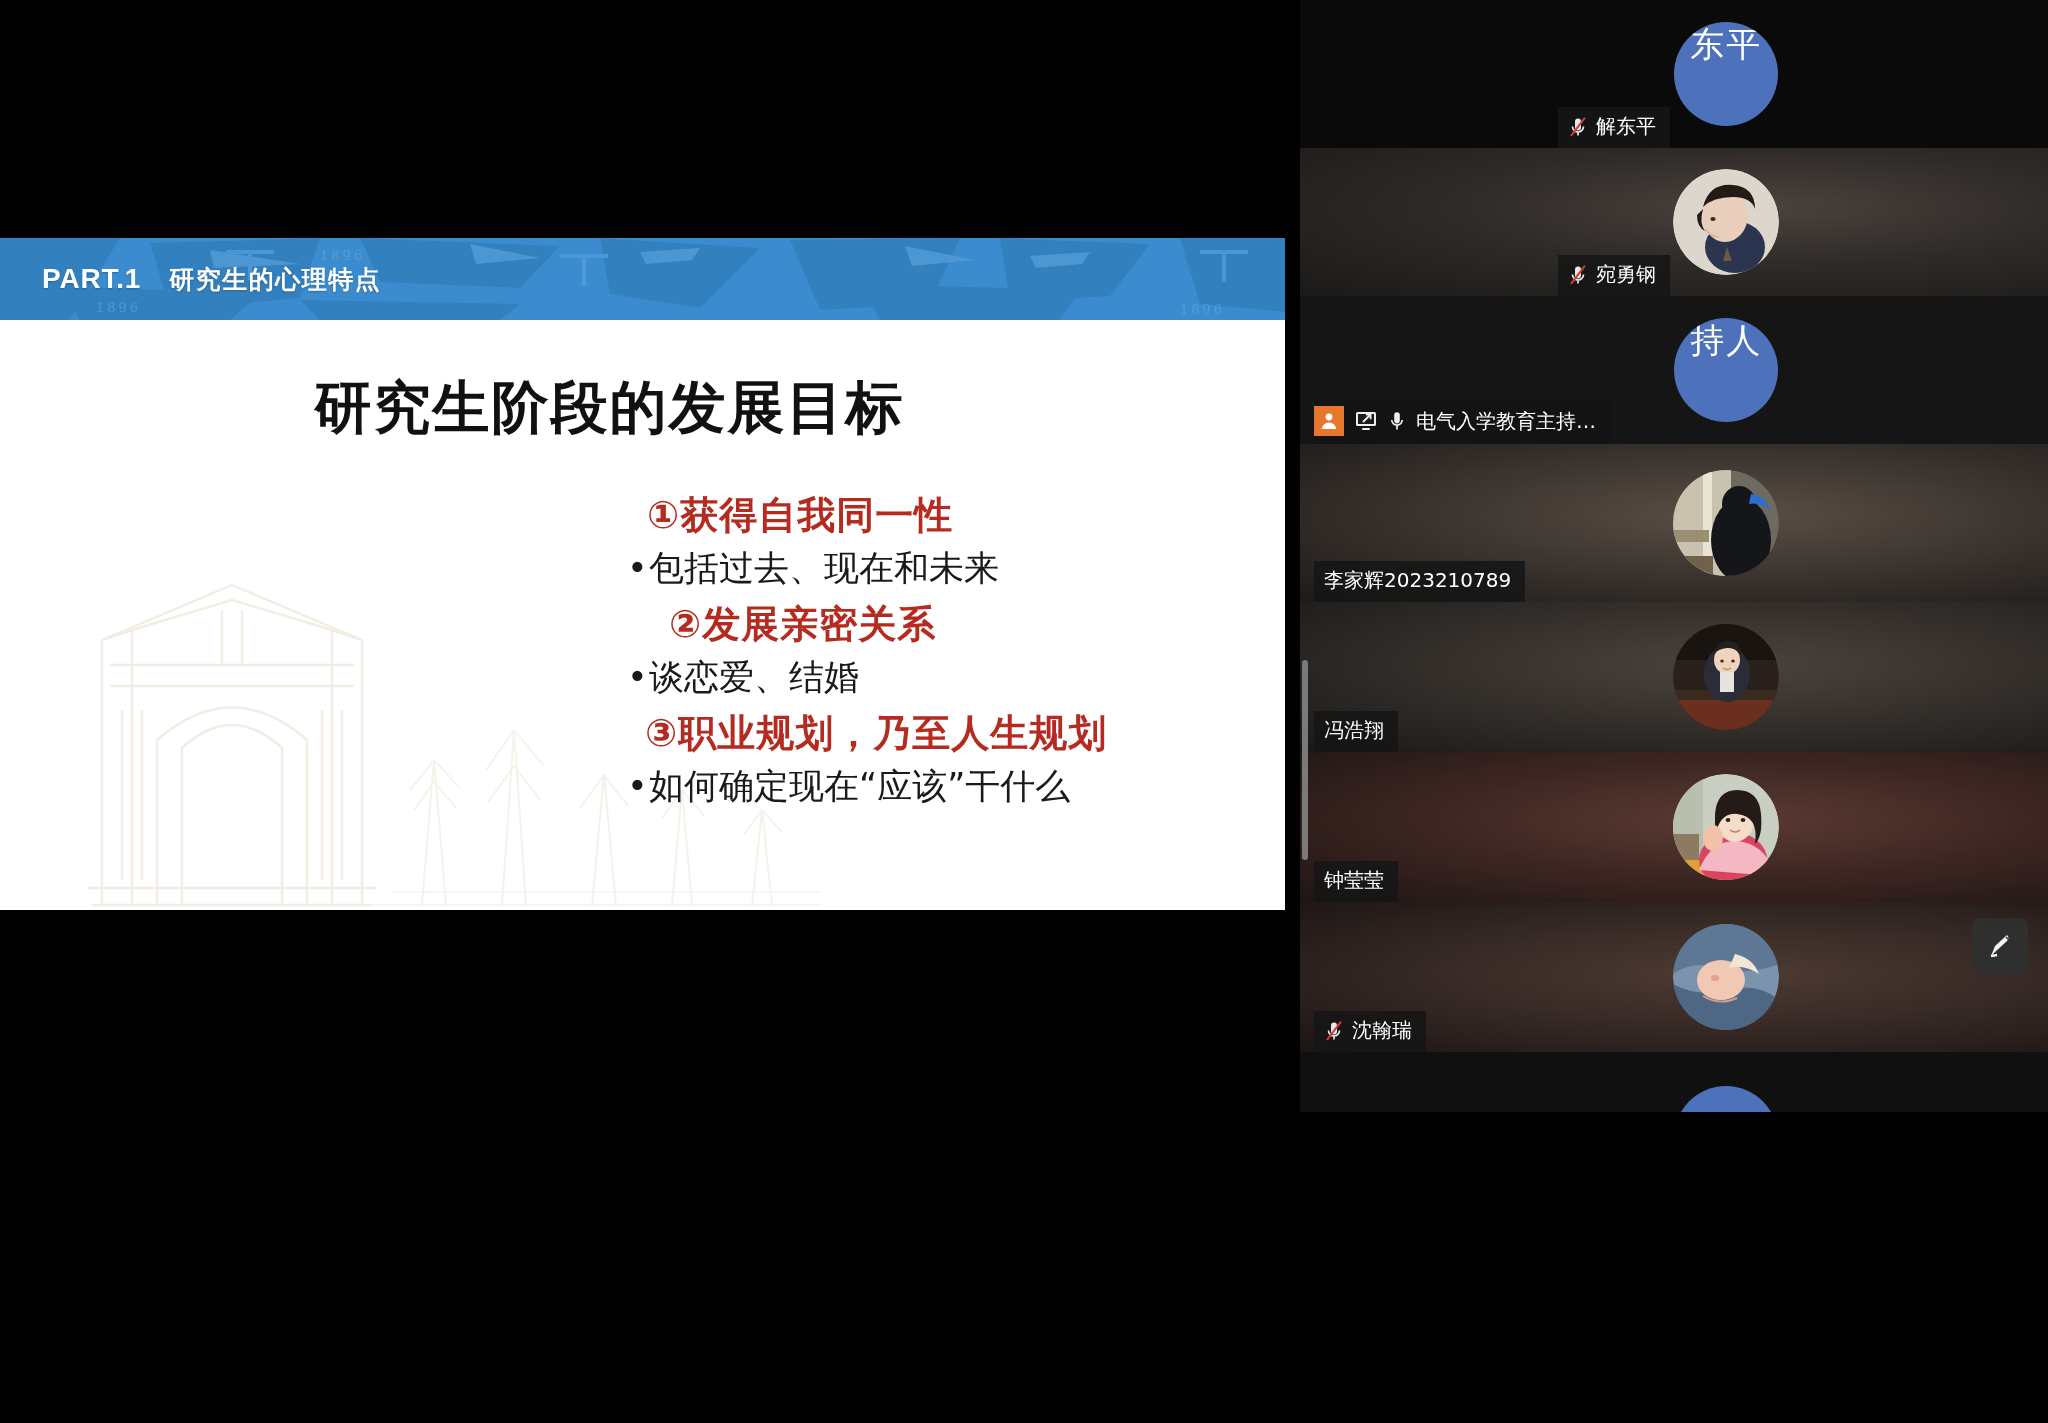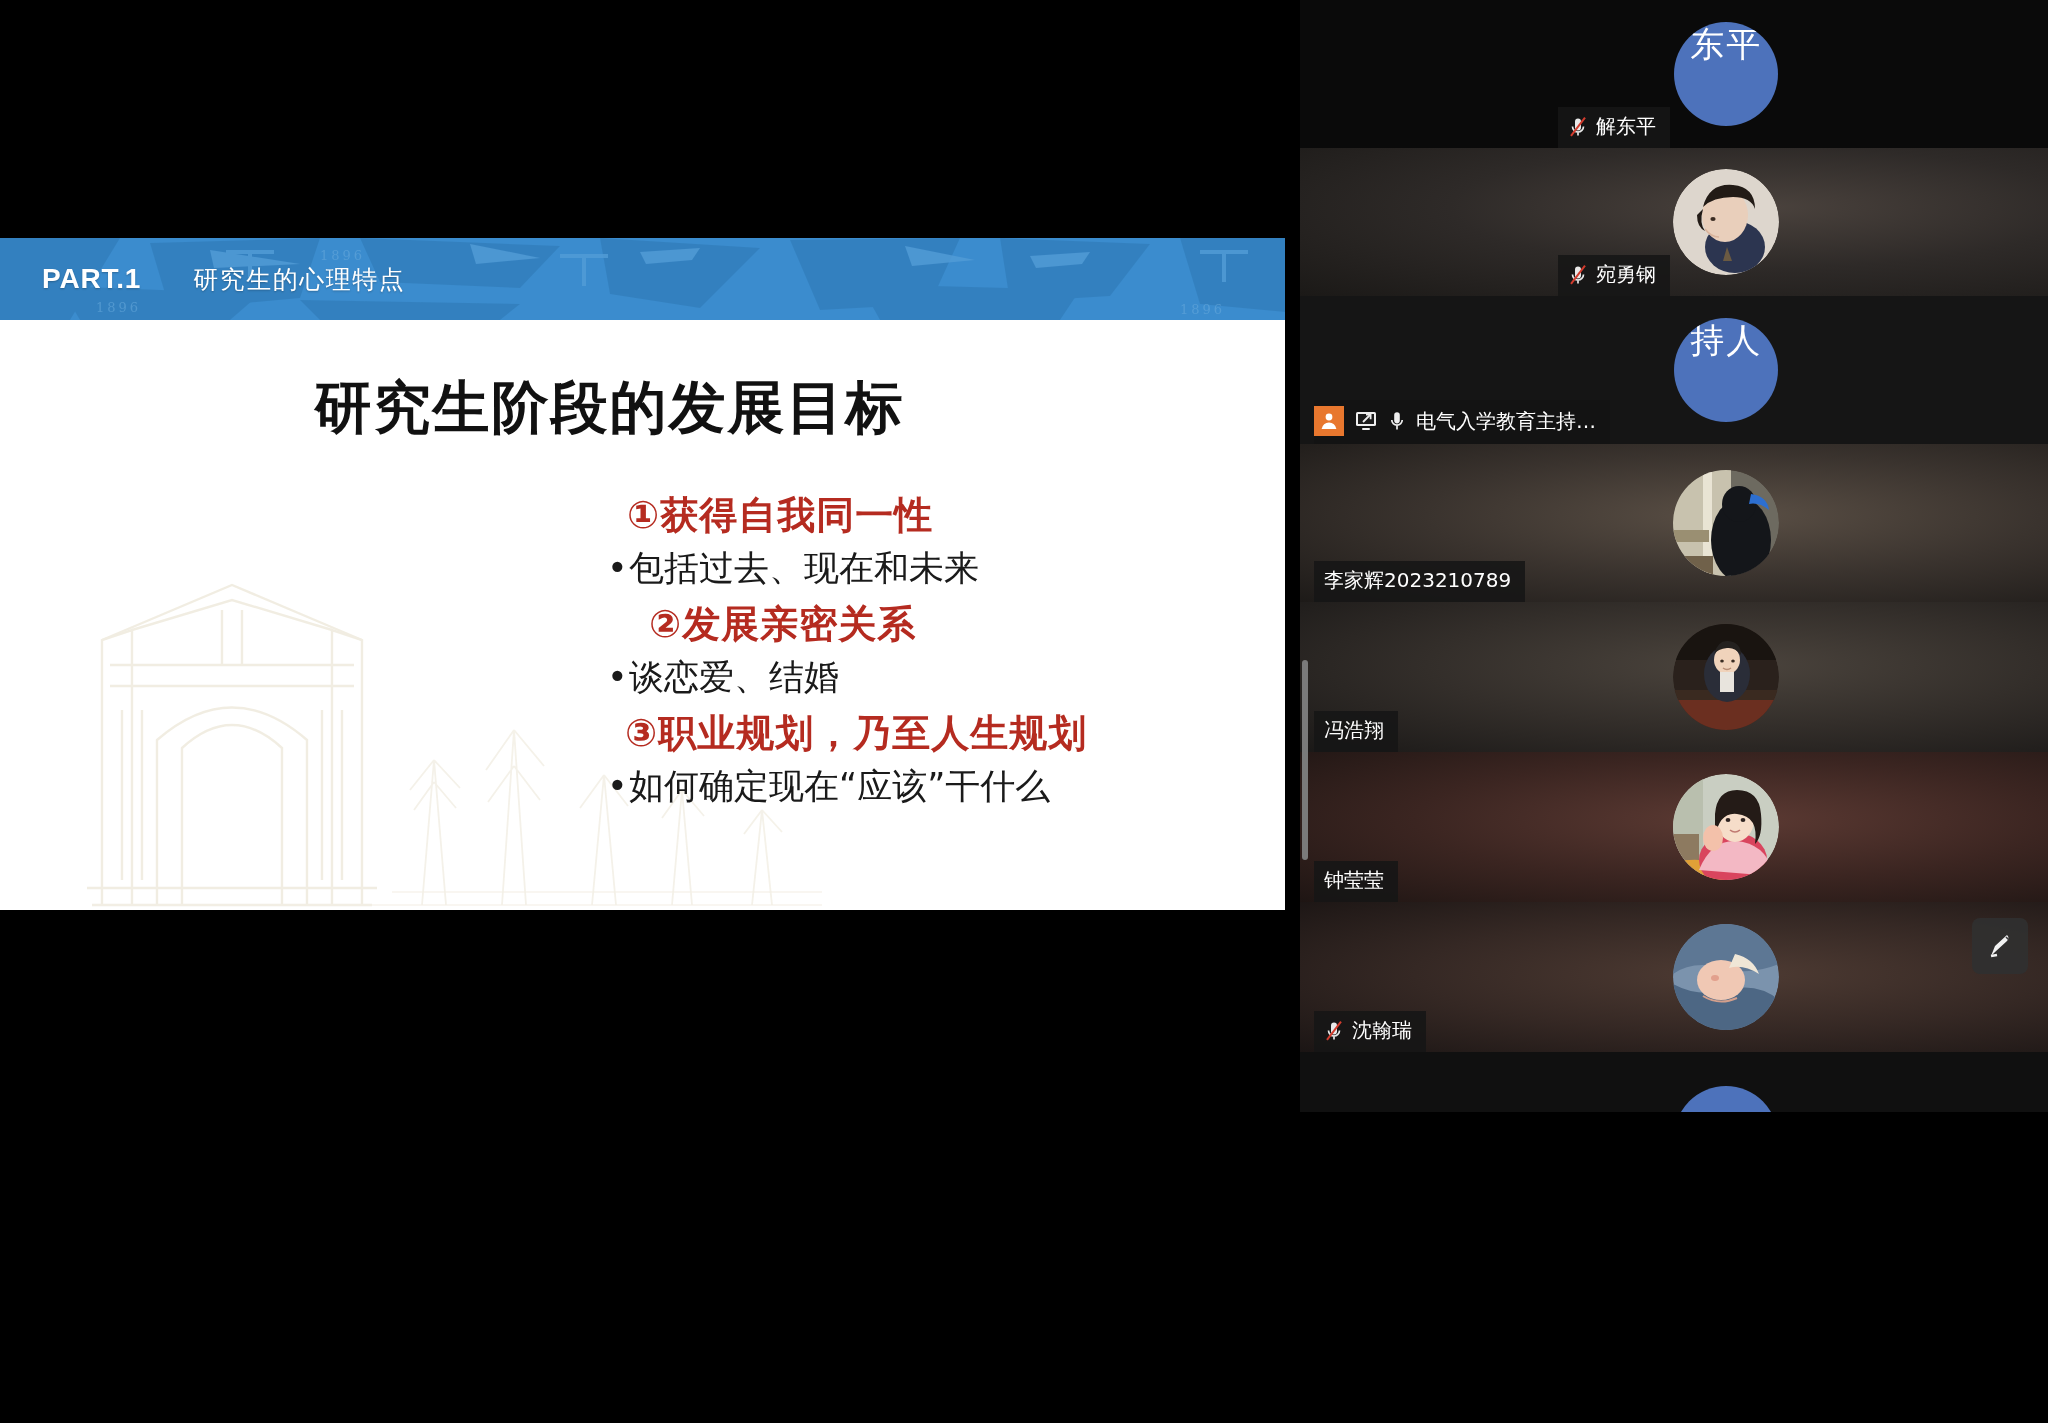--- a/index.html
+++ b/index.html
@@ -38,45 +38,44 @@
     display: flex; align-items: center; gap: 28px;
     padding-left: 42px;
     z-index: 3;
   }
   .banner-part {
     color: #ffffff; font-weight: bold; font-size: 28px;
     letter-spacing: .8px;
     text-shadow: 0 1px 2px rgba(0,0,0,.25);
   }
   .banner-sub {
-    color: #ffffff; font-weight: normal; font-size: 25px;
+    color: #ffffff; font-weight: bold; font-size: 25px;
     letter-spacing: 1.5px;
     text-shadow: 0 1px 2px rgba(0,0,0,.25);
-    margin-left: 24px;
   }
 
   
   .arch-wm {
     position: absolute; left: 30px; bottom: 0px;
     width: 780px; height: 420px;
     opacity: .50;
     pointer-events: none;
   }
 
   .slide-body { position: relative; width:100%; height: 590px; margin-left: 32px; }
   .slide-title {
     position: absolute; left: 0; right: 130px; top: 50px;
     text-align: center;
     font-size: 57px; font-weight: bold;
     color: #111;
     letter-spacing: 2px;
     font-family: "DejaVu Sans", "Liberation Sans", sans-serif;
   }
   .slide-list {
-    position: absolute; left: 575px; top: 172px; right: 10px;
+    position: absolute; left: 595px; top: 172px; right: 10px;
   }
   .li-head {
     color: #b52b20; font-weight: bold; font-size: 38px;
     letter-spacing: 1px; line-height: 1.25;
     white-space: nowrap;
     font-family: "DejaVu Sans", "Liberation Sans", sans-serif;
   }
   .li-head.h1 { margin-left: 20px; }
   .li-head.h2 { margin-left: 42px; }
   .li-head.h3 { margin-left: 18px; }

